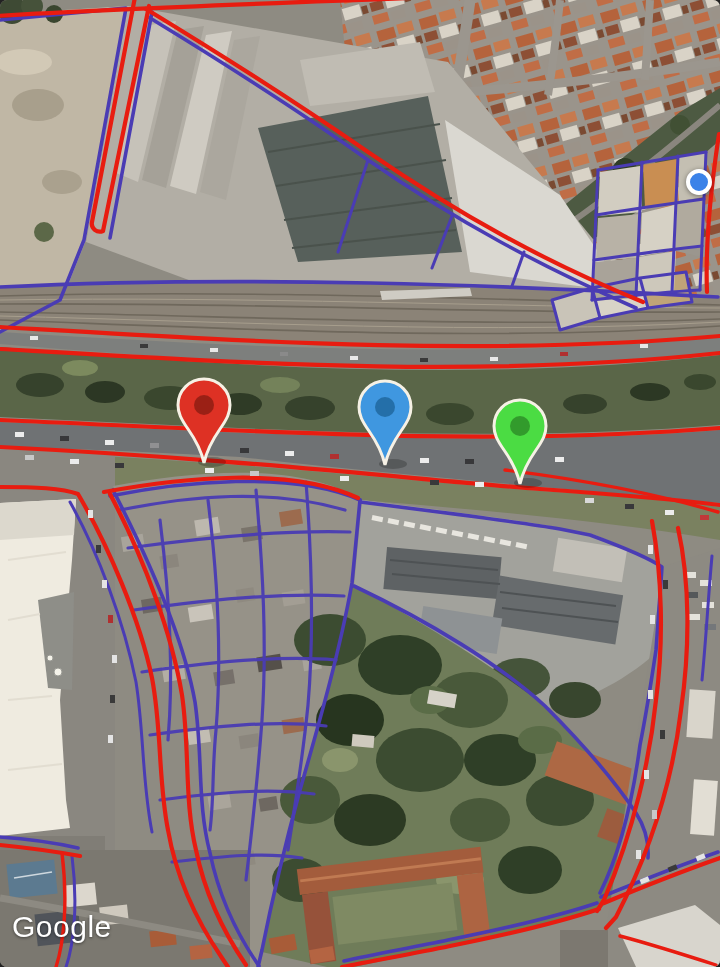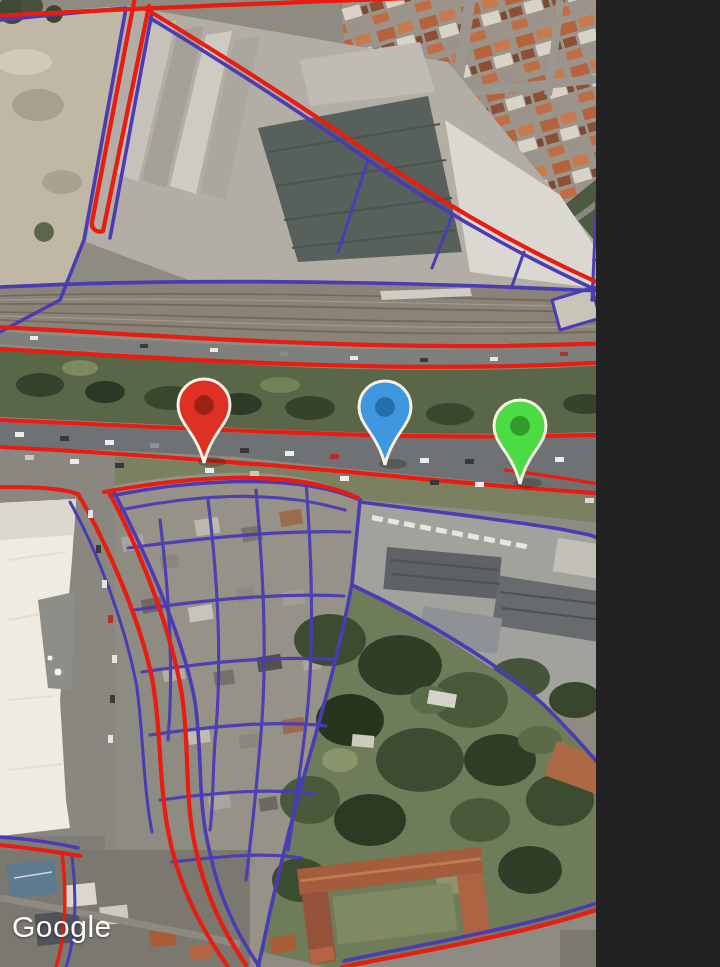--- a/index.html
+++ b/index.html
@@ -1,18 +1,19 @@
 <!DOCTYPE html>
 <html style="--red: #e81c10; --blue: #4a3cb4;"><head>
 <meta charset="utf-8">
 <style>
   html,body{margin:0;padding:0;background:#222;}
   .map-stage{
-    position:relative;width:596px;height:967px;overflow:hidden;
+    position:relative;width:720px;height:967px;overflow:hidden;
     font-family:"Liberation Sans", sans-serif;
+    border-radius:7px;
   }
   .map-stage svg.base{position:absolute;left:0;top:0;}
   .ln-r{fill:none;stroke:var(--red,#e81c10);stroke-width:4.2;stroke-linecap:round;stroke-linejoin:round;}
   .ln-r.thin{stroke-width:3.4;}
   .ln-b{fill:none;stroke:var(--blue,#4a3cb4);stroke-width:3.6;stroke-linecap:round;stroke-linejoin:round;}
   .ln-b.thin{stroke-width:3;}
   .pin{position:absolute;width:62px;height:102px;transform:translate(-50%,-100%);cursor:pointer;}
   .pin svg{display:block;}
   .loc-dot{
     position:absolute;width:26px;height:26px;border-radius:50%;

